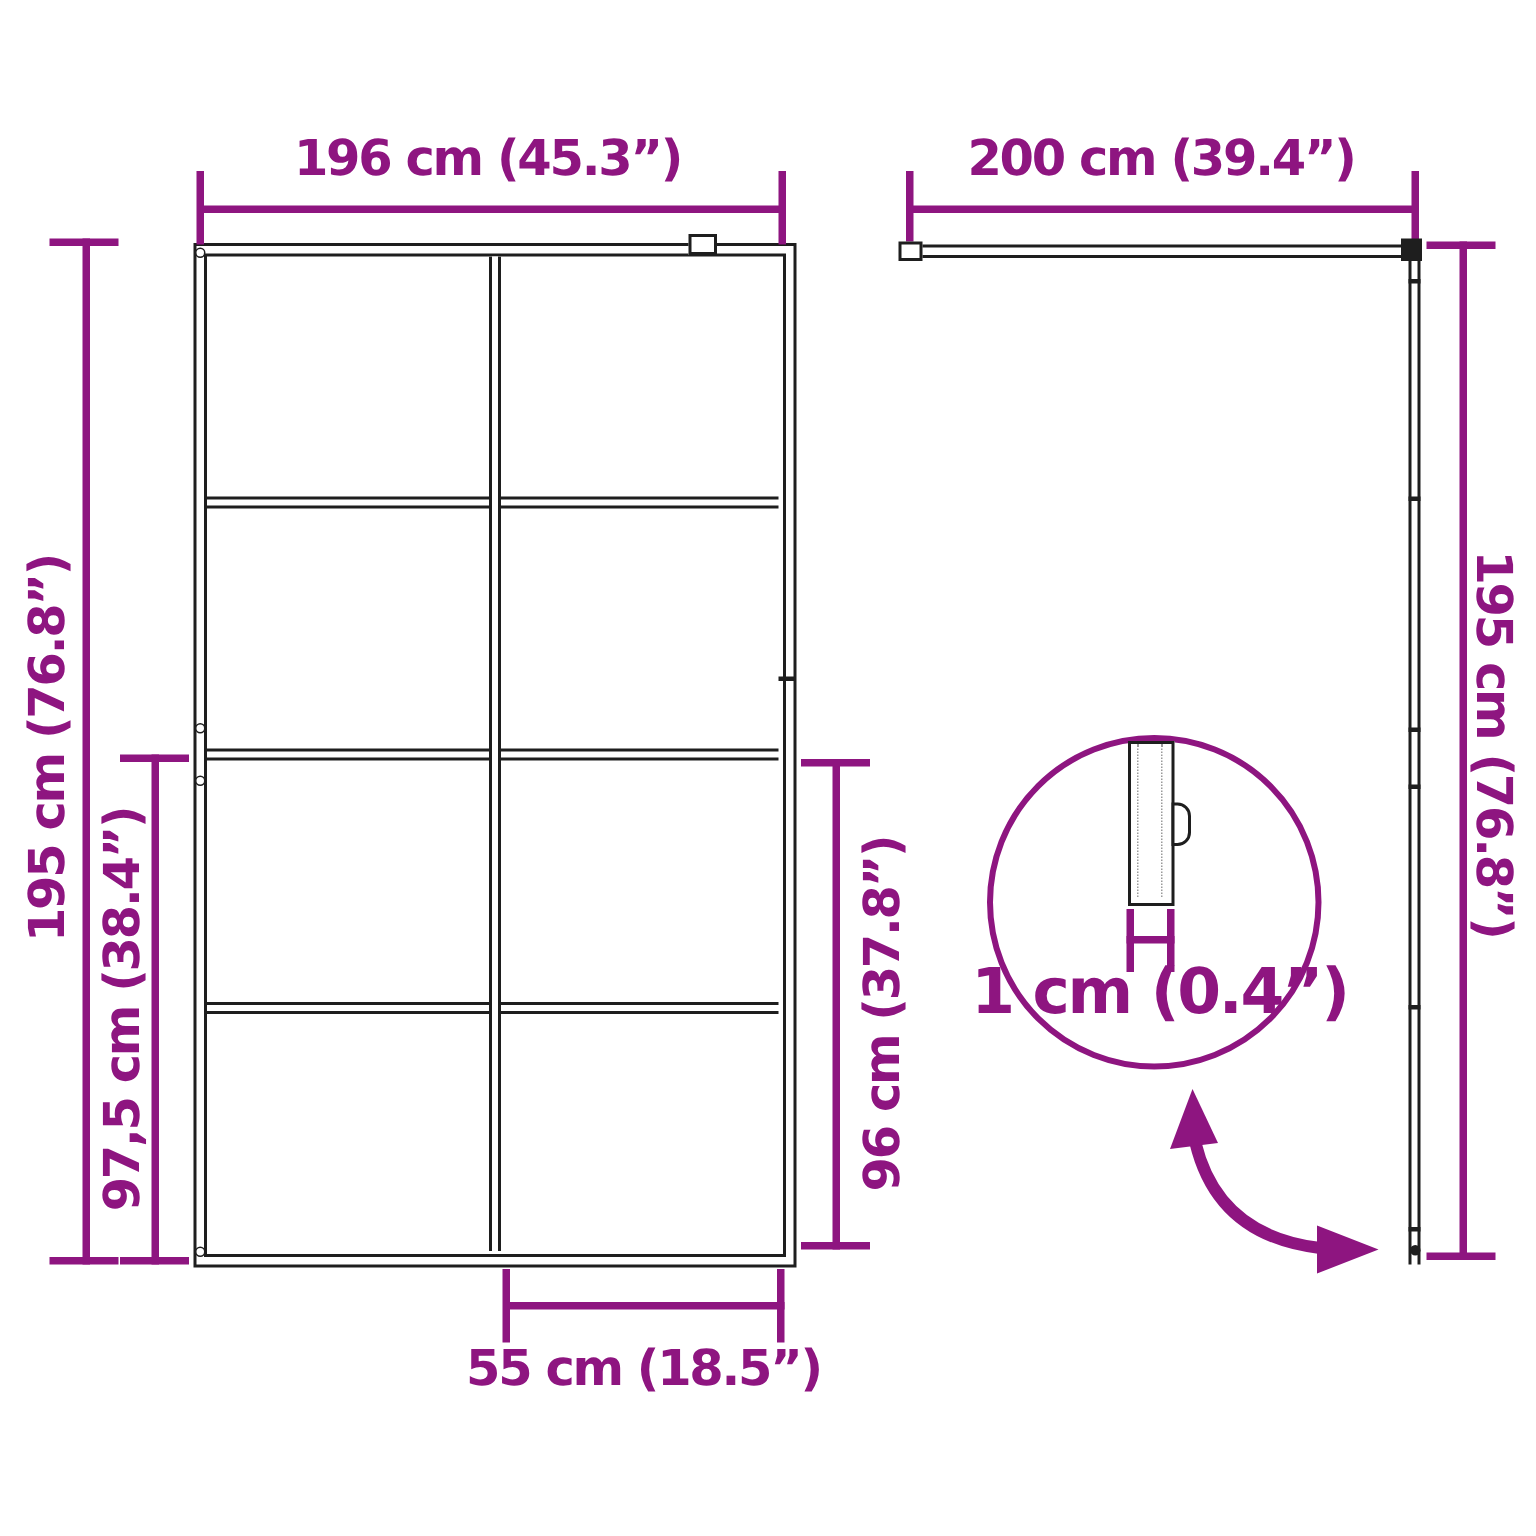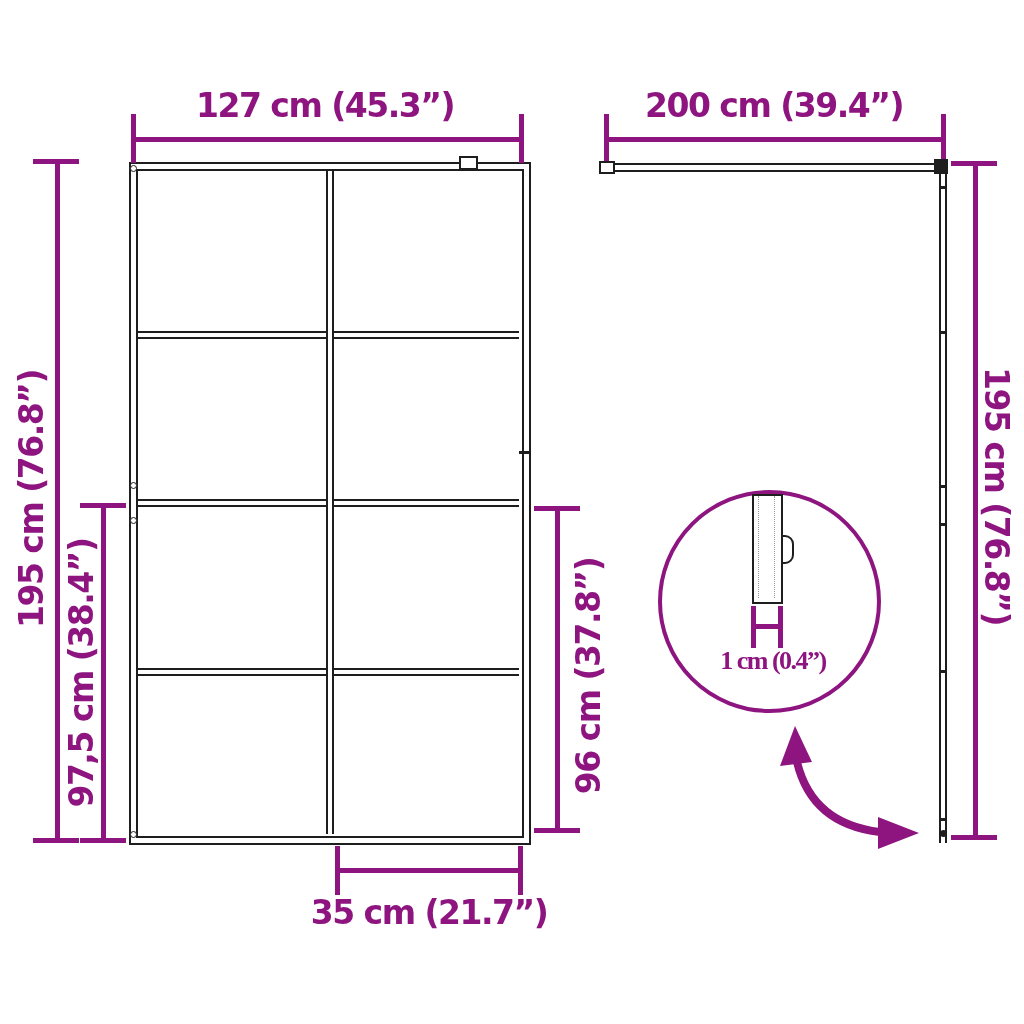--- a/index.html
+++ b/index.html
@@ -15,21 +15,21 @@
   .abs{position:absolute;}
   
   .dim{position:absolute;background:var(--accent);}
   .dim-label{
     position:absolute;color:var(--accent);font-weight:bold;
     font-size:33px;letter-spacing:-1.5px;white-space:nowrap;
     transform:translate(-50%,-50%);line-height:1;
   }
   .dim-label.rot-ccw{transform:translate(-50%,-50%) rotate(-90deg);}
   .dim-label.rot-cw{transform:translate(-50%,-50%) rotate(90deg);}
-  .dim-label.small{font-size:26px;font-family:Liberation Serif, serif;}
+  .dim-label.small{font-size:42px;}
   
   .frame{position:absolute;border:2px solid var(--line);background:transparent;}
   .whitebg{background:#fff;}
   .screw{
     position:absolute;width:7px;height:7px;border:1.5px solid var(--line);
     border-radius:50%;background:#fff;box-sizing:border-box;
   }
   .vdiv{position:absolute;border-left:2px solid var(--line);border-right:2px solid var(--line);background:#fff;box-sizing:border-box;}
   .hdiv{position:absolute;border-top:2px solid var(--line);border-bottom:2px solid var(--line);background:#fff;box-sizing:border-box;}
   .blackfill{position:absolute;background:var(--line);}
@@ -62,21 +62,21 @@
 
     <div class="frame whitebg" style="left:459px;top:156px;width:15px;height:10px;z-index:3;"></div>
 
     <div class="blackfill" style="left:519px;top:451px;width:11px;height:3px;z-index:3;"></div>
   </div>
 
   <div>
     <div class="dim" style="left:133px;top:137px;width:390px;height:5px;"></div>
     <div class="dim" style="left:131px;top:114px;width:5px;height:49px;"></div>
     <div class="dim" style="left:519px;top:114px;width:5px;height:49px;"></div>
-    <div class="dim-label" style="left:325px;top:105px;">127 cm (45.3”)</div>
+    <div class="dim-label" style="left:325px;top:105px;">196 cm (45.3”)</div>
   </div>
 
   <div>
     <div class="dim" style="left:55px;top:159px;width:5px;height:684px;"></div>
     <div class="dim" style="left:33px;top:159px;width:46px;height:5px;"></div>
     <div class="dim" style="left:33px;top:838px;width:46px;height:5px;"></div>
     <div class="dim-label rot-ccw" style="left:31px;top:499px;">195 cm (76.8”)</div>
   </div>
 
   <div>
@@ -90,21 +90,21 @@
     <div class="dim" style="left:555px;top:508px;width:5px;height:325px;"></div>
     <div class="dim" style="left:534px;top:506px;width:46px;height:5px;"></div>
     <div class="dim" style="left:534px;top:828px;width:46px;height:5px;"></div>
     <div class="dim-label rot-ccw" style="left:588px;top:676px;">96 cm (37.8”)</div>
   </div>
 
   <div>
     <div class="dim" style="left:337px;top:868px;width:186px;height:5px;"></div>
     <div class="dim" style="left:335px;top:846px;width:5px;height:49px;"></div>
     <div class="dim" style="left:518px;top:846px;width:5px;height:49px;"></div>
-    <div class="dim-label" style="left:429px;top:912px;">35 cm (21.7”)</div>
+    <div class="dim-label" style="left:429px;top:912px;">55 cm (18.5”)</div>
   </div>
 
   <div>
 
     <div class="hdiv" style="left:601px;top:163px;width:340px;height:9px;"></div>
     <div class="frame whitebg" style="left:599px;top:161px;width:12px;height:9px;z-index:3;"></div>
     <div class="blackfill" style="left:934px;top:159px;width:14px;height:15px;z-index:3;"></div>
 
     <div class="vdiv" style="left:939px;top:172px;width:8px;height:671px;"></div>
 

